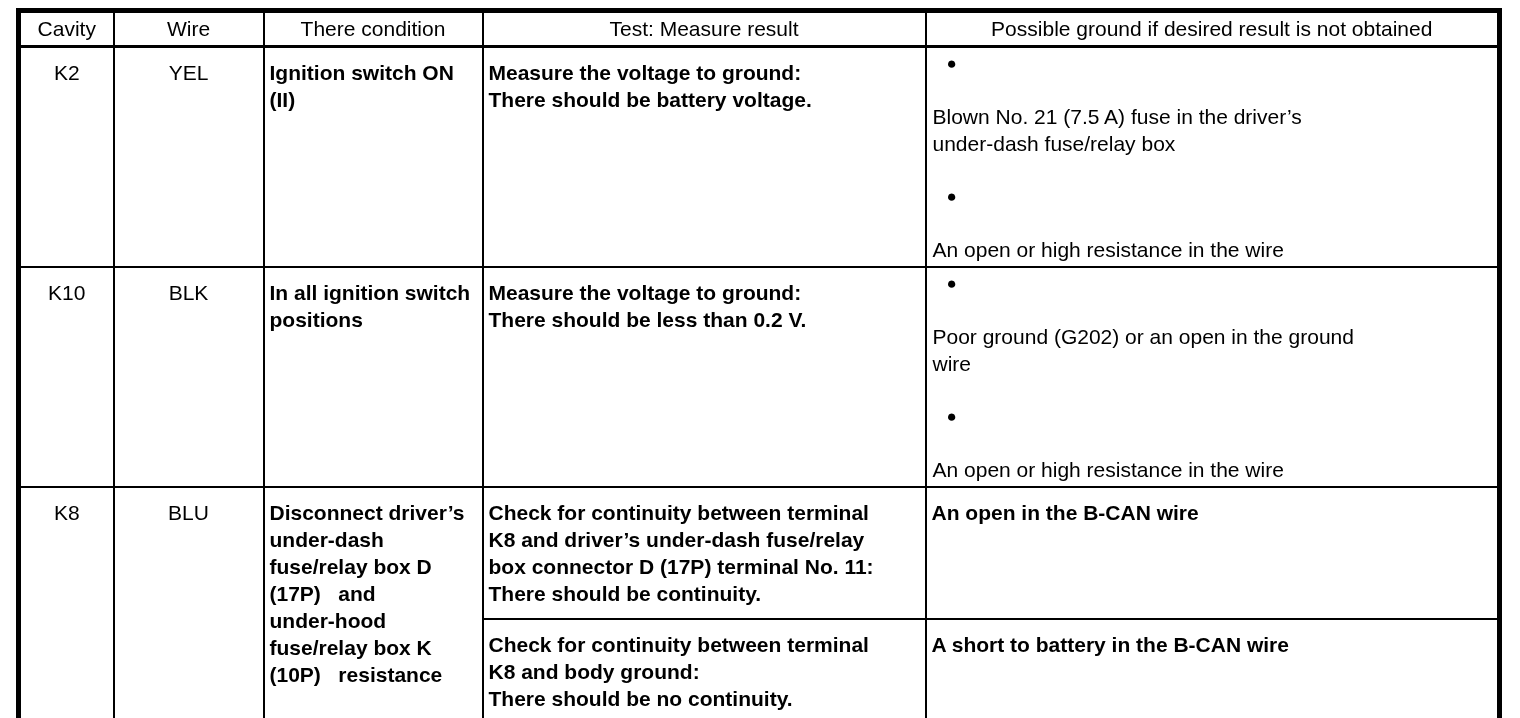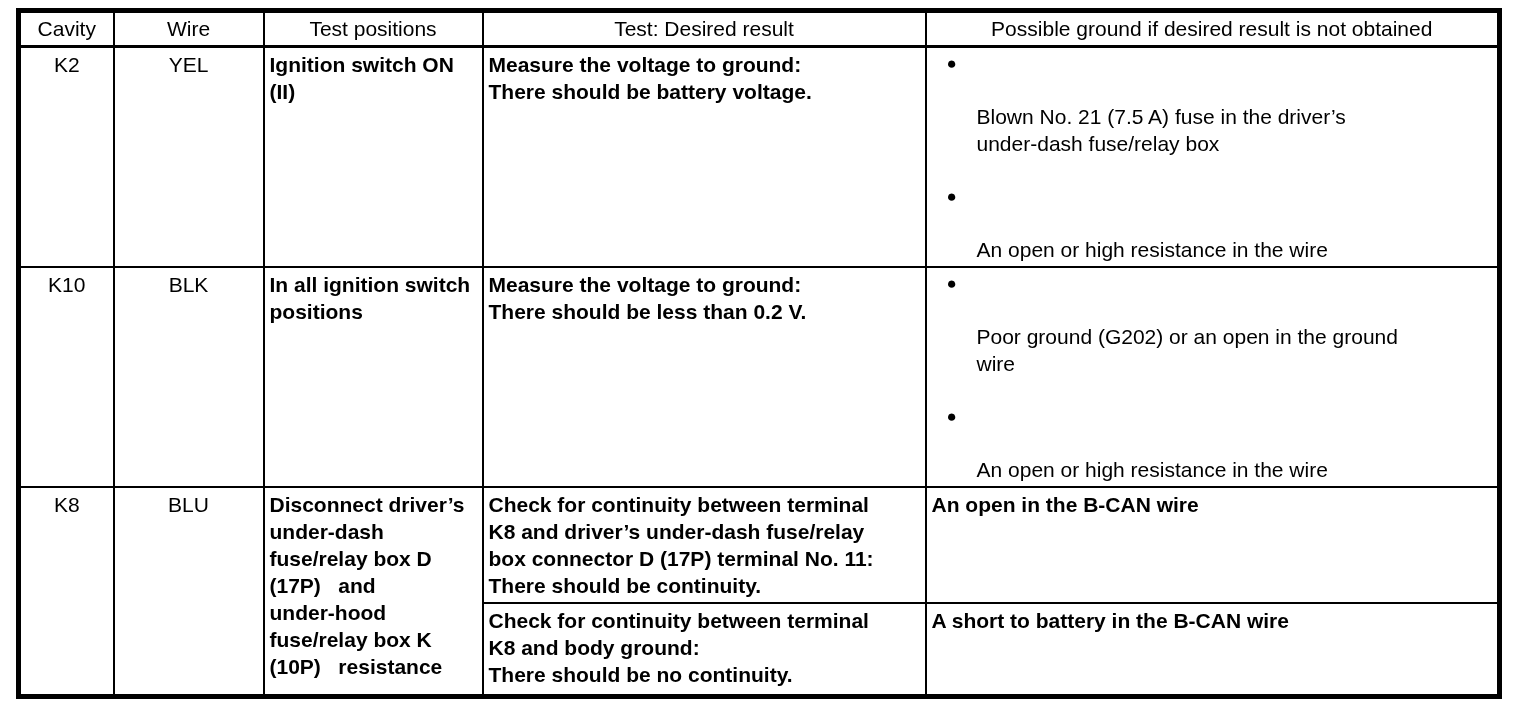--- a/index.html
+++ b/index.html
@@ -21,21 +21,21 @@
     border-collapse: collapse;
     table-layout: fixed;
     border: 5px solid #000;
   }
   .test-table th,
   .test-table td {
     border: 2px solid #000;
     vertical-align: top;
     font-size: 21px;
     line-height: 27px;
-    padding: 3px 5px;
+    padding: 11px 5px;
     overflow: hidden;
   }
   .test-table th {
     font-weight: normal;
     text-align: center;
     height: 28px;
     padding: 2px 4px;
     border-bottom: 3px solid #000;
     white-space: nowrap;
   }
@@ -47,43 +47,42 @@
   tr.row-k8b { height: 93px; }
   td.cause-cell { padding: 3px 6px; }
   .cause-item .bullet {
     display: block;
     height: 52px;
     margin-left: 14px;
     font-size: 17px;
     line-height: 26px;
   }
   .cause-item .cause-text {
-    margin-left: 44px;
     white-space: pre-wrap;
   }
   .cause-item + .cause-item { margin-top: 27px; }
 </style>
 </head>
 <body>
 
 <div class="table-wrap">
   <table class="test-table">
     <colgroup>
       <col style="width:95px">
       <col style="width:150px">
       <col style="width:219px">
       <col style="width:443px">
       <col style="width:574px">
     </colgroup>
     <thead>
       <tr>
         <th>Cavity</th>
         <th>Wire</th>
-        <th>Test positions</th>
-        <th>Test: Desired result</th>
+        <th>There condition</th>
+        <th>Test: Measure result</th>
         <th>Possible ground if desired result is not obtained</th>
       </tr>
     </thead>
     <tbody>
 
       <tr class="row-k2">
         <td class="center">K2</td>
         <td class="center">YEL</td>
         <td class="pre">Ignition switch ON
 (II)</td>

